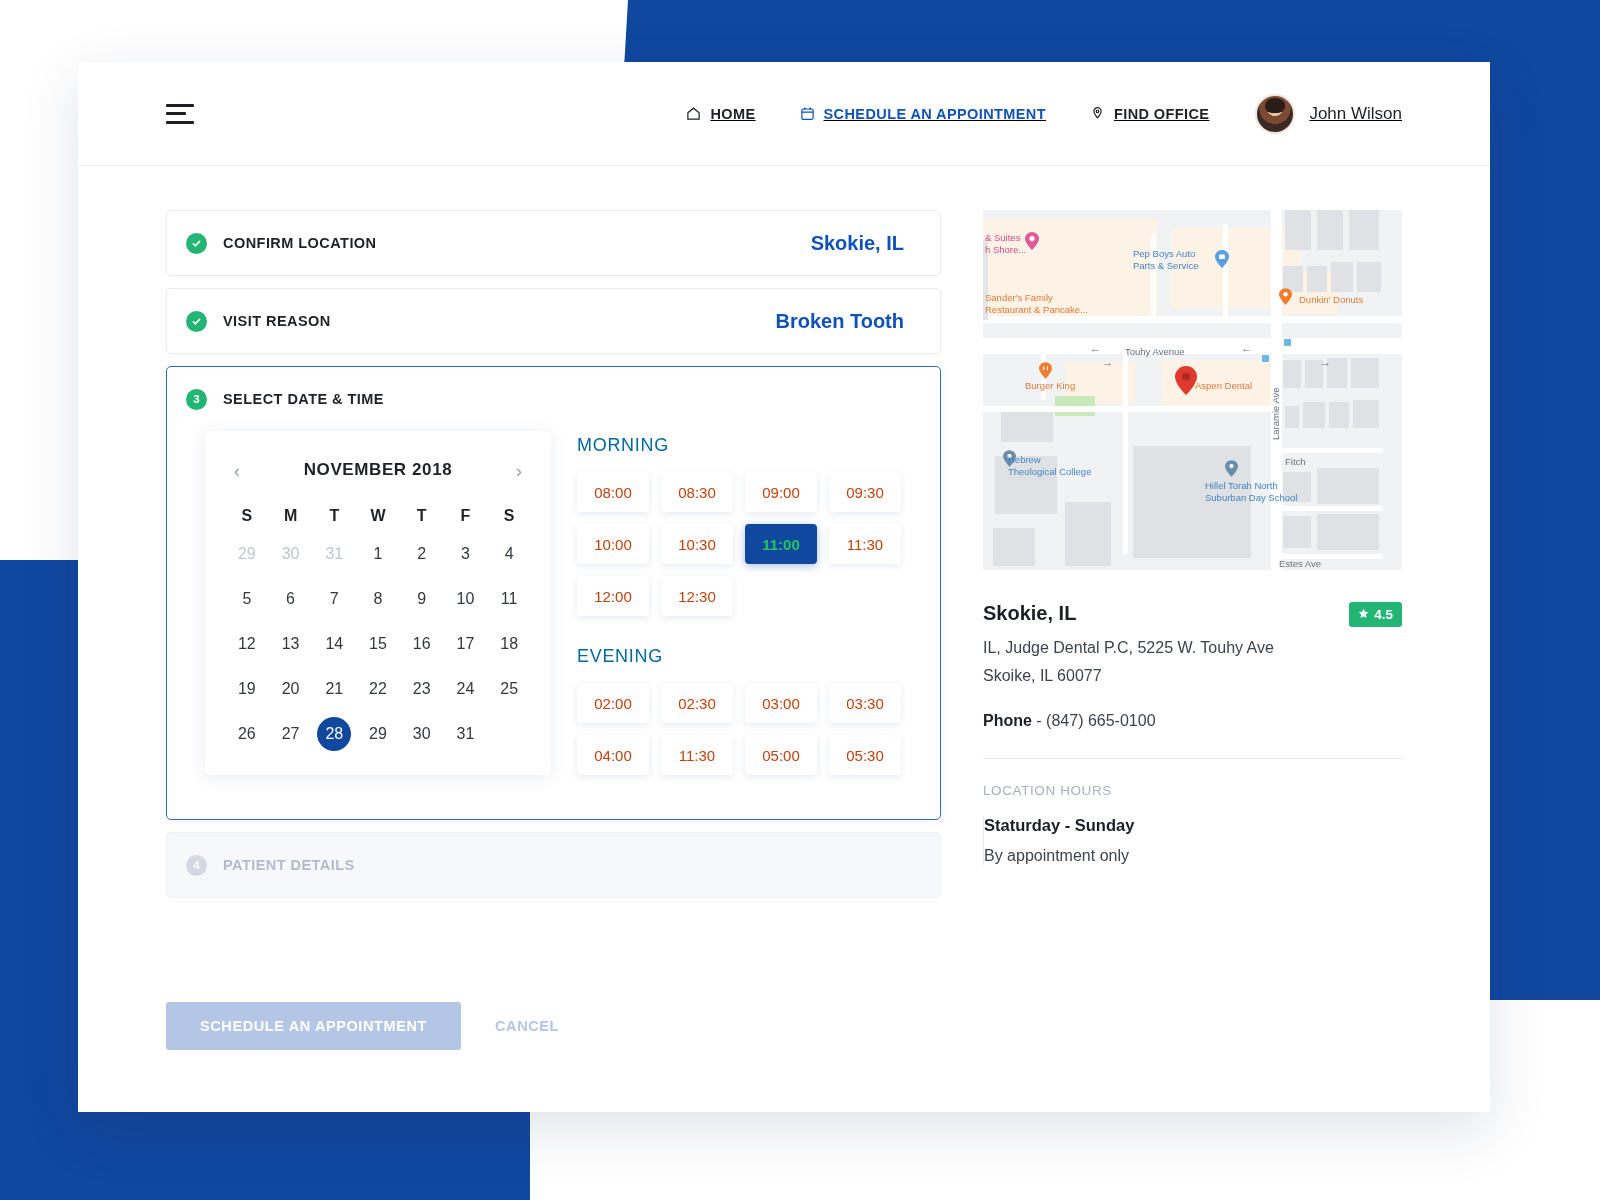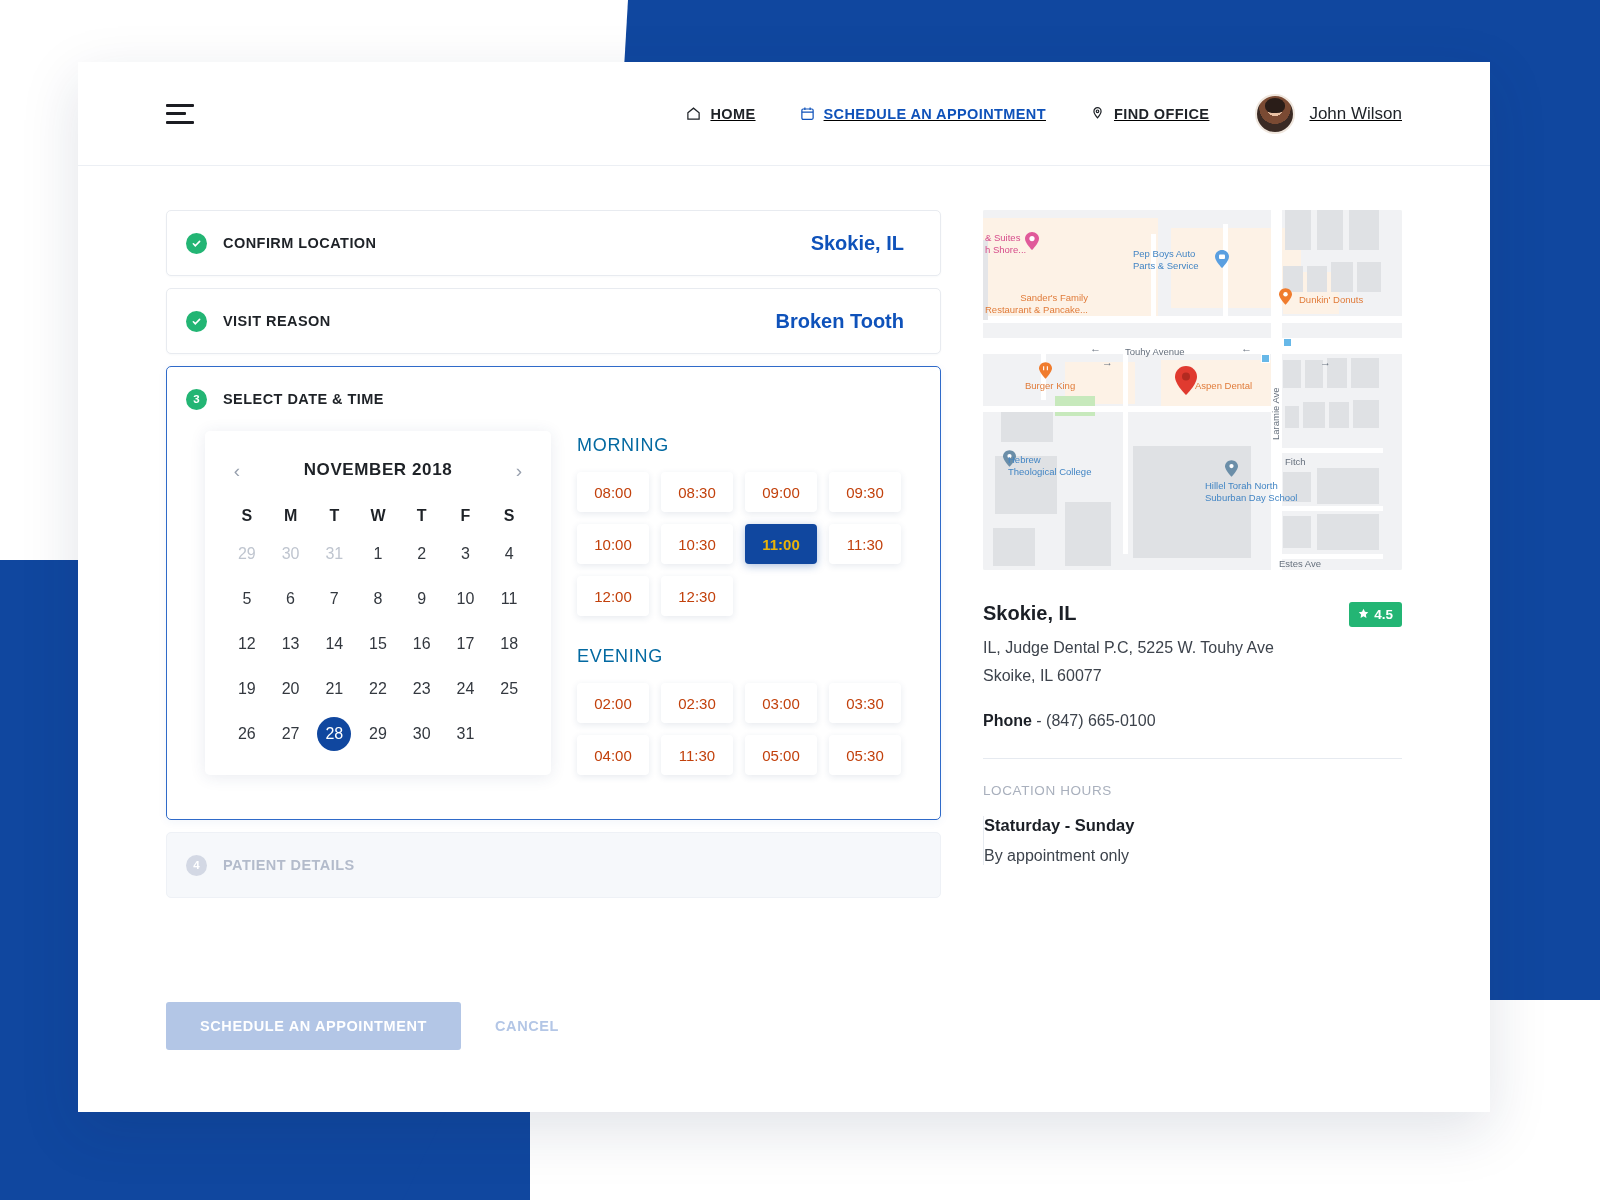--- a/index.html
+++ b/index.html
@@ -150,21 +150,21 @@
     font-size: 18px; font-weight:400; letter-spacing:.7px;
     color:#0369a1; text-transform: uppercase; margin-bottom: 16px;
   }
   .slot-grid { display:grid; grid-template-columns: repeat(4, 72px); gap: 12px 12px; }
   .slot {
     height: 40px; border-radius: 4px; background:#fff;
     display:flex; align-items:center; justify-content:center;
     font-size: 15px; color:#c2410c; cursor:pointer;
     box-shadow: 0 2px 7px rgba(40,60,110,0.11);
   }
-  .slot.sel { background:#10479F; color:#eab308; font-weight:600; box-shadow: 0 2px 8px rgba(16,71,159,0.35); }
+  .slot.sel { background:#10479F; color:#22c55e; font-weight:600; box-shadow: 0 2px 8px rgba(16,71,159,0.35); }
   .slot.empty { visibility:hidden; }
   .slot-gap { height: 30px; }
 
   
   .step.disabled {
     background:#f6f8fb; border-color:#eef1f6; box-shadow:none;
   }
 
   
   .actions { display:flex; align-items:center; gap: 8px; margin-top: 104px; }
@@ -189,21 +189,21 @@
   .map .bldg { position:absolute; background:#dfe1e4; }
   .map .poiarea { position:absolute; background:#fdf2e6; }
   .map .road {
     position:absolute; background:#ffffff;
   }
   .map .green { position:absolute; background:#c7e9bc; }
   .map-label {
     position:absolute; font-size: 9.5px; color:#6b7280; line-height:1.25;
     font-family:"Liberation Sans", sans-serif; white-space:nowrap;
   }
-  .map-label.poi-orange { color:#e07b39;text-align:right; }
+  .map-label.poi-orange { color:#e07b39; }
   .map-label.poi-pink { color:#d64b8a; }
   .map-label.poi-blue { color:#4285c4; }
   .map-label.street { color:#66707d; }
   .pin {
     position:absolute; width:12px; height:16px;
   }
   .pin.big { width:20px; height:27px; }
 
   
   .loc-head { display:flex; align-items:flex-start; margin-top: 32px; }

